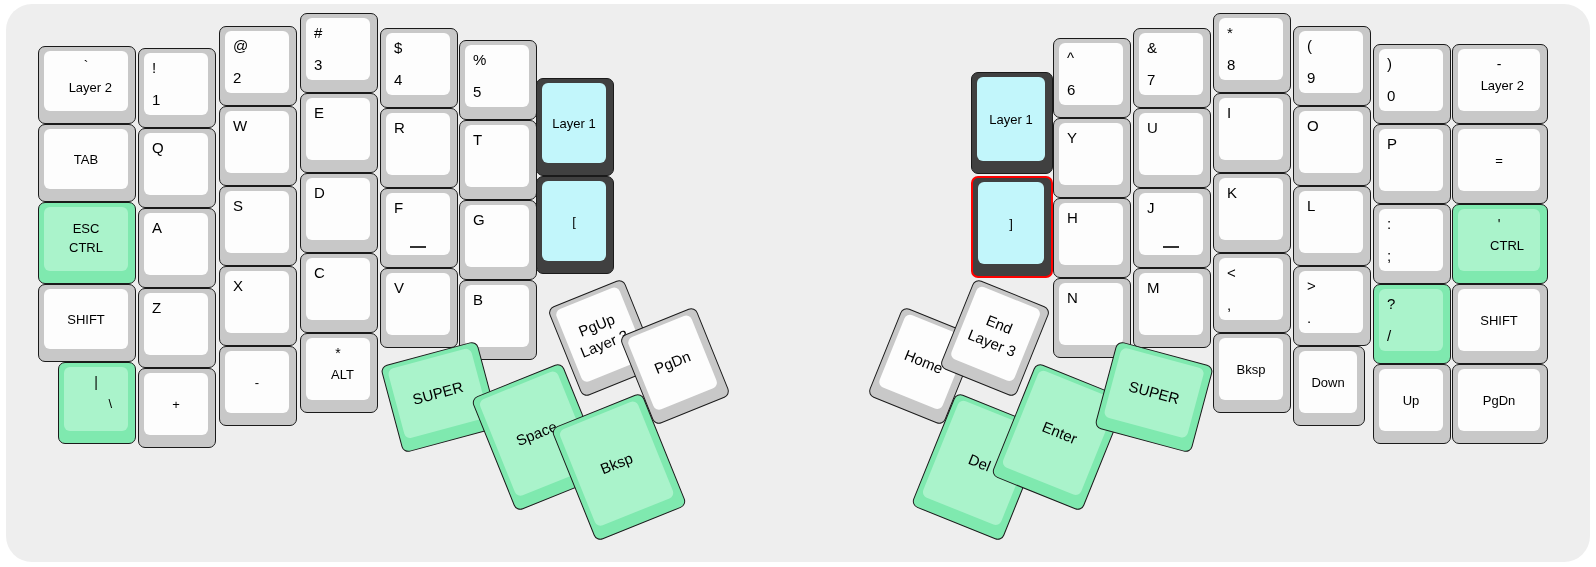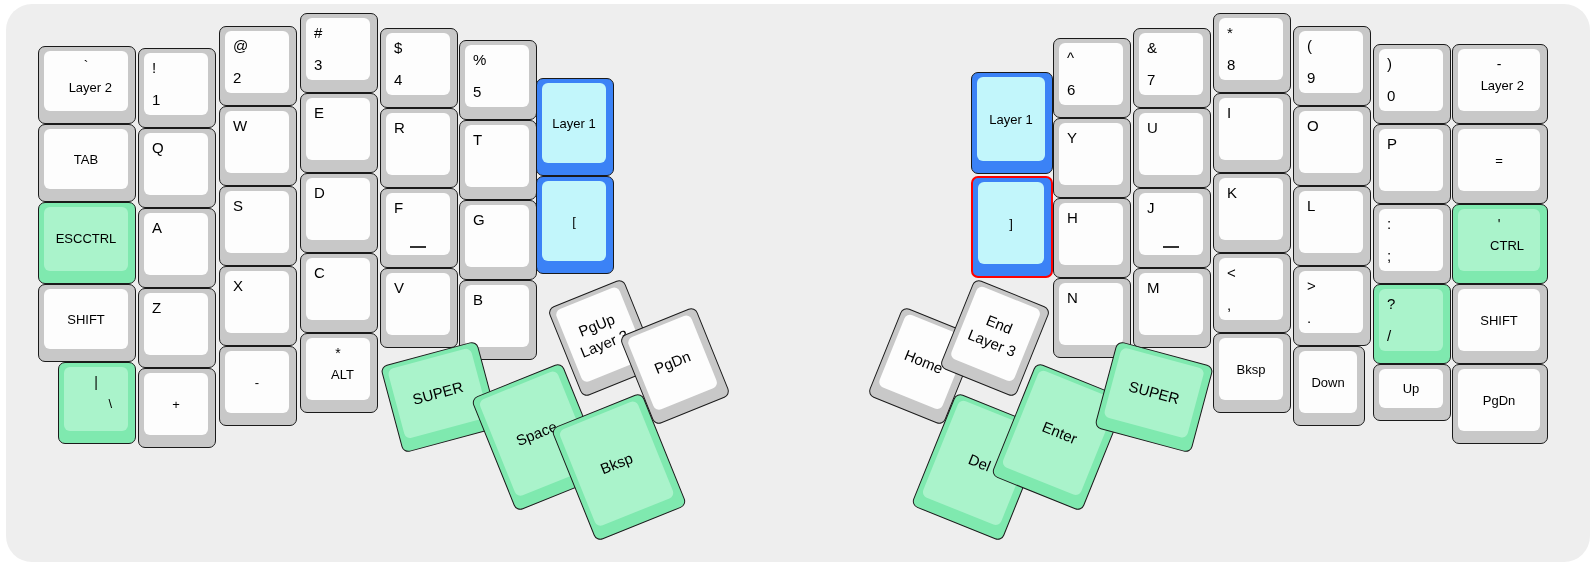--- a/index.html
+++ b/index.html
@@ -42,21 +42,21 @@
     left: 5px;
     right: 7px;
     top: 4px;
     bottom: 12px;
     background: #fdfdfd;
     border-radius: 6px;
     overflow: hidden;
   }
   .key.green { background: #7fe9af; border-color: #1a1a1a; }
   .key.green > .cap { background: #aaf3cb; }
-  .key.blue  { background: #3b82f6; border-color: #1a1a1a; }
+  .key.blue  { background: #404040; border-color: #1a1a1a; }
   .key.blue  > .cap { background: #c2f6fb; }
 
   .key.selected { border: 2px solid #ff0000; }
 
   
   .lg {
     position: absolute;
     color: #000;
     line-height: 1;
     white-space: pre;
@@ -77,21 +77,21 @@
     left: 0; right: 0; top: 8px;
     text-align: center; font-size: 14px;
   }
   .lg.c-mid {
     left: 0; right: 16px; top: 30px;
     text-align: right; font-size: 13px;
   }
   
   .lg.two {
     left: 0; right: 0; top: 0; bottom: 0;
-    display: flex; 
+    display: flex; flex-direction: column;
     align-items: center; justify-content: center;
     text-align: center; font-size: 13px; line-height: 1.45;
   }
   
   .homing {
     position: absolute;
     left: 50%;
     margin-left: -8px;
     bottom: 7px;
     width: 16px;
@@ -421,21 +421,21 @@
           <span class="lg tl-top">:</span>
           <span class="lg tl-bot">;</span>
         </div>
       </div>
       <div class="key green" style="left: 1373px; top: 284px; width: 78px; height: 80px;">
         <div class="cap">
           <span class="lg tl-top">?</span>
           <span class="lg tl-bot">/</span>
         </div>
       </div>
-      <div class="key" style="left: 1373px; top: 364px; width: 78px; height: 57px;">
+      <div class="key" style="left: 1373px; top: 364px; width: 78px; height: 80px;">
         <div class="cap">
           <span class="lg center">Up</span>
         </div>
       </div>
       <div class="key" style="left: 1452px; top: 44px; width: 96px; height: 80px;">
         <div class="cap">
           <span class="lg c-top">-</span>
           <span class="lg c-mid">Layer 2</span>
         </div>
       </div>

